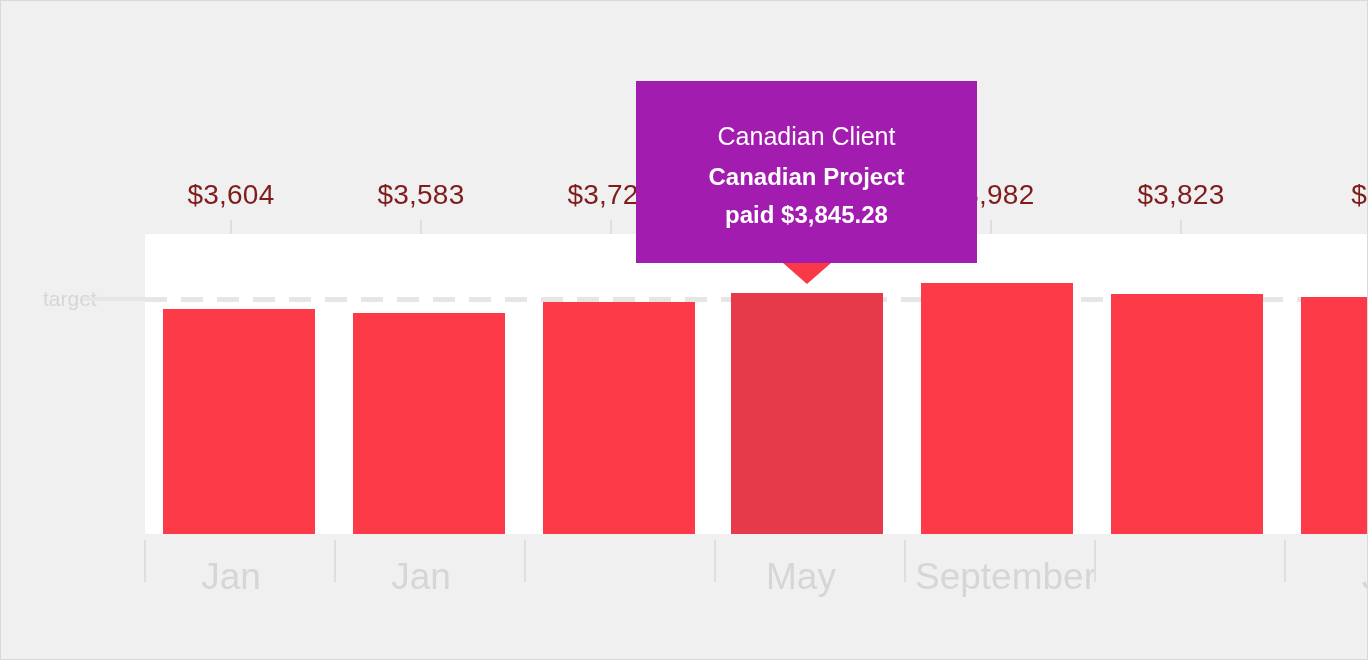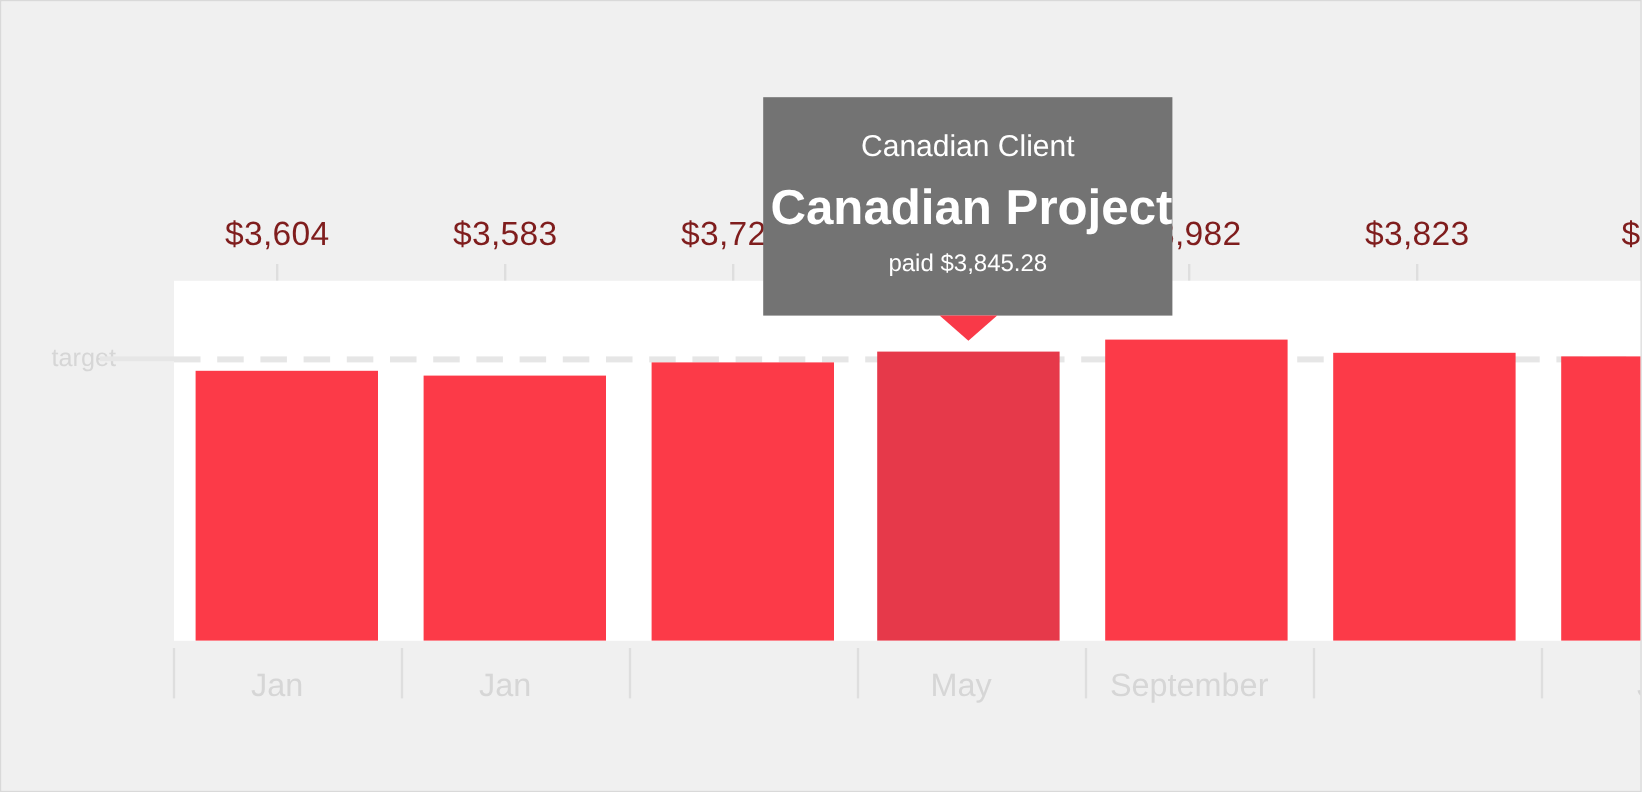--- a/index.html
+++ b/index.html
@@ -106,72 +106,71 @@
     left: 144px;
     top: 533px;
     width: 1224px;
     height: 75px;
   }
   .month-label {
     position: absolute;
     top: 22px;
     width: 152px;
     text-align: center;
-    font-size: 27px;
+    font-size: 37px;
     color: #d6d6d6;
     white-space: nowrap;
   }
   .month-sep {
     position: absolute;
     top: 6px;
     width: 2px;
     height: 42px;
     background: #dedede;
   }
 
   
   .tooltip {
     position: absolute;
     left: 635px;
     top: 80px;
     width: 341px;
     height: 182px;
-    background: #737373;
+    background: #a21caf;
     color: #ffffff;
     text-align: center;
     box-sizing: border-box;
-    padding-top: 26px;
+    padding-top: 40px;
   }
   .tooltip-arrow {
     position: absolute;
     left: 50%;
     top: 100%;
     margin-left: -24px;
     width: 0;
     height: 0;
     border-left: 24px solid transparent;
     border-right: 24px solid transparent;
     border-top: 21px solid #f93948;
   }
   .tt-client {
     font-size: 25px;
     font-weight: 400;
     line-height: 1.25;
     margin: 0 0 10px 0;
   }
   .tt-project {
-    font-size: 41px;
+    font-size: 24px;
     font-weight: bold;
     line-height: 1.25;
     margin: 0 0 8px 0;
-    text-align: right;
   }
   .tt-paid {
-    font-size: 20px;
-    font-weight: normal;
+    font-size: 24px;
+    font-weight: bold;
     line-height: 1.25;
     margin: 0;
   }
 </style>
 </head>
 <body>
 
 <div id="chart-root">
 
   <div class="value-layer">

